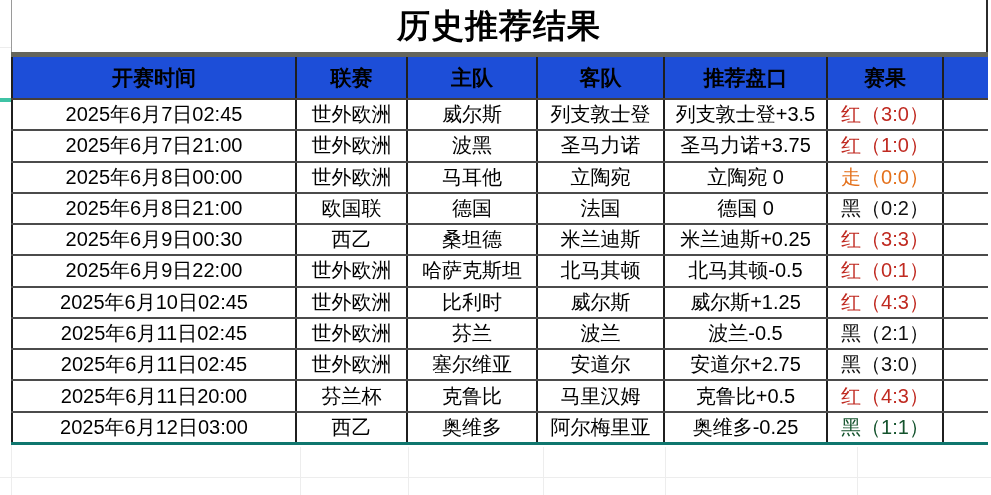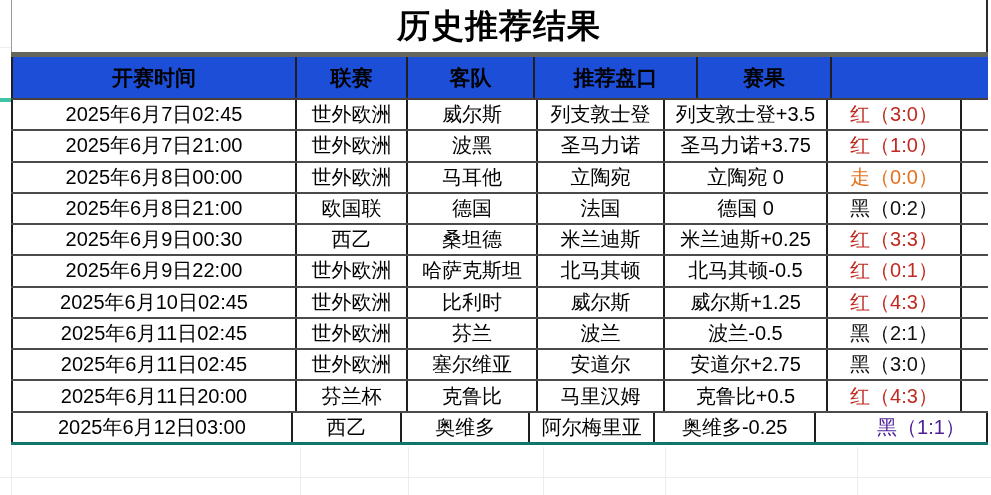--- a/index.html
+++ b/index.html
@@ -53,21 +53,21 @@
     font-size: 20px; color: #000000; height: 100%;
   }
   .cell:first-child { border-left: 2px solid #1f1f1f; }
 
   
   .c0 { width: 286px; }
   .c1 { width: 111px; }
   .c2 { width: 130px; }
   .c3 { width: 127px; }
   .c4 { width: 163px; }
-  .c5 { width: 134px; }
+  .c5 { width: 116px; }
 </style>
 </head>
 <body>
 
 <div id="sheet">
 
   <div class="vline" style="left:11px; top:0; height:52px;"></div>
   <div class="vline" style="left:11px; top:445px; height:50px;"></div>
   <div class="vline" style="left:300px; top:447px; height:48px;"></div>
   <div class="vline" style="left:408px; top:447px; height:48px;"></div>
@@ -81,20 +81,21 @@
 
   <div id="title-block">
     <div class="title-text">历史推荐结果</div>
   </div>
 
   <div id="band"></div>
 
   <div id="header-row" style="background: #1d4ed8;">
       <div class="cell c0">开赛时间</div>
       <div class="cell c1">联赛</div>
+      <div class="cell c2">主队</div>
       <div class="cell c3">客队</div>
       <div class="cell c4">推荐盘口</div>
       <div class="cell c5">赛果</div>
     </div>
 
   <div id="rows">
       <div class="trow">
         <div class="cell c0">2025年6月7日02:45</div>
         <div class="cell c1">世外欧洲</div>
         <div class="cell c2">威尔斯</div>
@@ -173,17 +174,17 @@
         <div class="cell c3">马里汉姆</div>
         <div class="cell c4">克鲁比+0.5</div>
         <div class="cell c5" style="color: rgb(192, 42, 33);">红（4:3）</div>
       </div>
       <div class="trow">
         <div class="cell c0">2025年6月12日03:00</div>
         <div class="cell c1">西乙</div>
         <div class="cell c2">奥维多</div>
         <div class="cell c3">阿尔梅里亚</div>
         <div class="cell c4">奥维多-0.25</div>
-        <div class="cell c5" style="color: #4c1d95; margin-left: 40px;">黑（1:1）</div>
+        <div class="cell c5" style="color: #14532d;">黑（1:1）</div>
       </div>
     </div>
 
 </div>
 
 </body></html>

